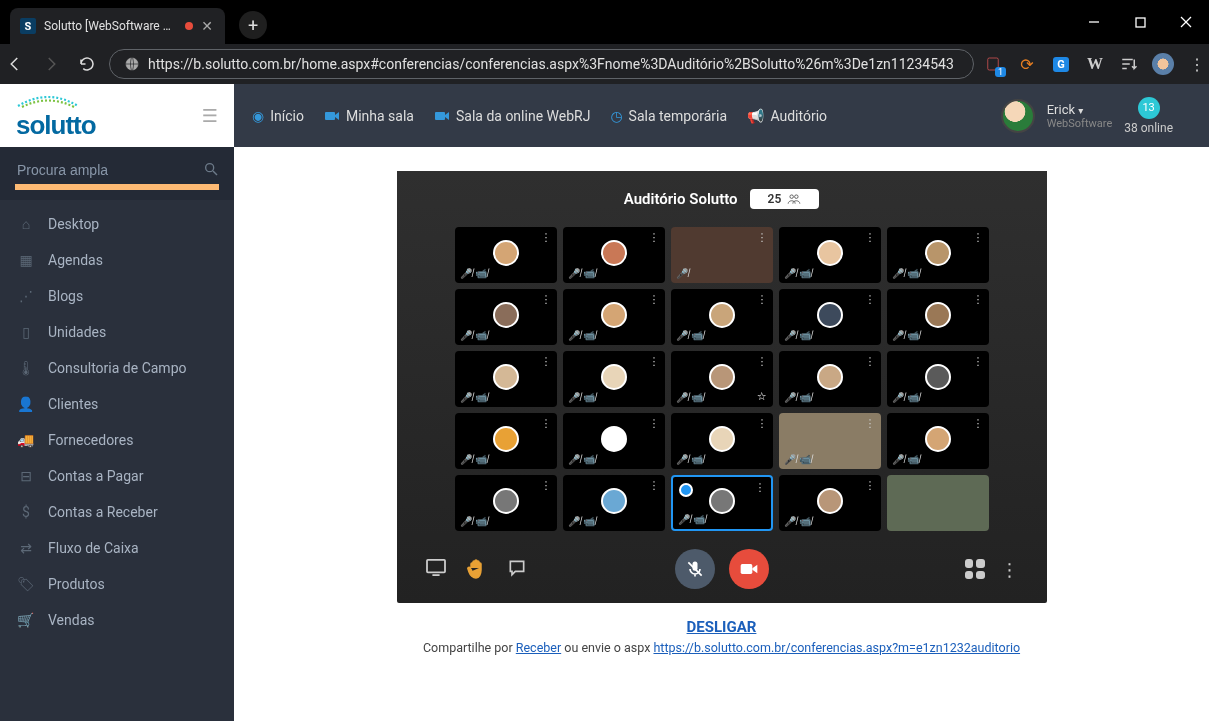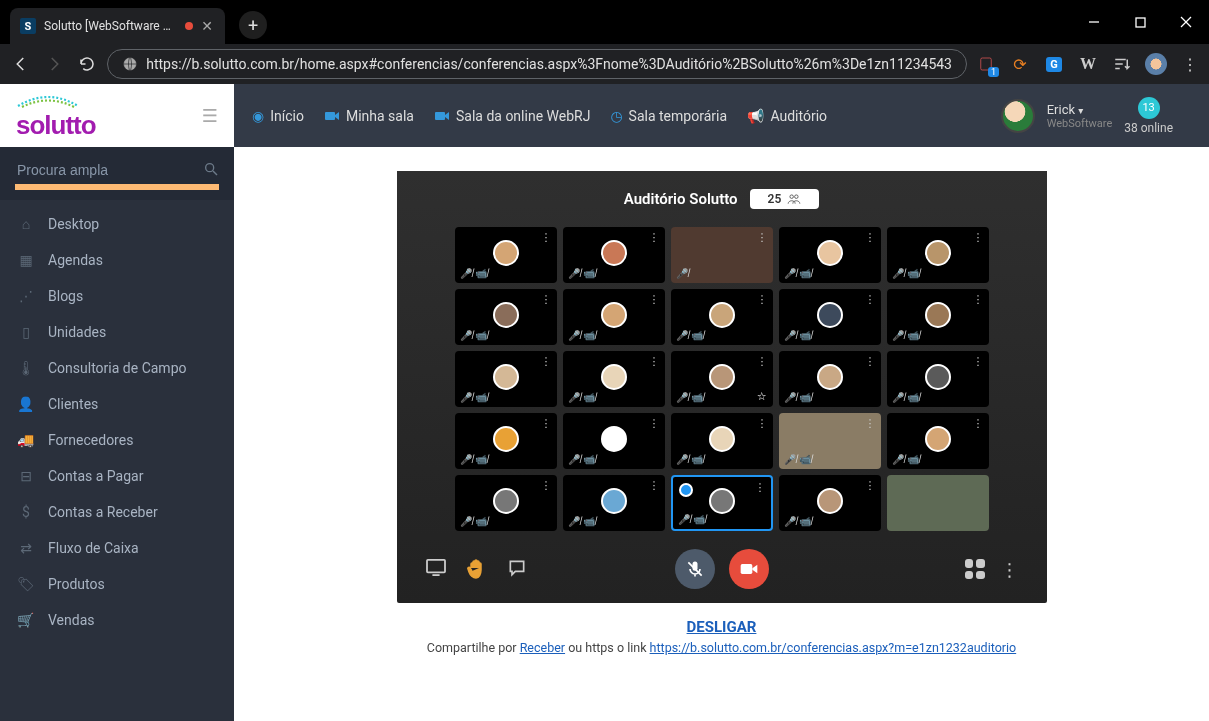--- a/index.html
+++ b/index.html
@@ -10,35 +10,35 @@
 .tab { background: #202124; height: 36px; margin-top: 8px; margin-left: 10px; border-radius: 8px 8px 0 0; display: flex; align-items: center; padding: 0 12px 0 10px; gap: 8px; width: 215px; }
 .tab-favicon { width: 16px; height: 16px; background: #0a3d62; display: flex; align-items: center; justify-content: center; border-radius: 2px; font-size: 11px; font-weight: bold; color: white; }
 .tab-title { font-size: 12px; color: #e0e0e0; flex: 1; overflow: hidden; white-space: nowrap; text-overflow: ellipsis; }
 .tab-rec { width: 8px; height: 8px; background: #e74c3c; border-radius: 50%; }
 .tab-close { color: #aaa; font-size: 14px; }
 .new-tab { width: 28px; height: 28px; background: #000; margin-left: 14px; margin-top: 6px; border-radius: 50%; display: flex; align-items: center; justify-content: center; color: #ddd; font-size: 18px; background:#1f1f1f; }
 .win-controls { margin-left: auto; display: flex; gap: 0; }
 .win-btn { width: 46px; height: 30px; display: flex; align-items: center; justify-content: center; color: #fff; }
 
 
-.url-bar { height: 40px; background: #202124; display: flex; align-items: center; padding: 0 8px; gap: 8px; }
+.url-bar { height: 40px; background: #202124; display: flex; align-items: center; padding: 0 1px; gap: 8px; }
 .nav-btn { width: 28px; height: 28px; display: flex; align-items: center; justify-content: center; color: #ccc; }
 .nav-btn.disabled { color: #555; }
 .url-field { flex: 1; height: 30px; background: #202124; border: 1px solid #5f6368; border-radius: 15px; display: flex; align-items: center; padding: 0 14px; gap: 8px; color: #e0e0e0; font-size: 14px; }
 .url-lock { color: #aaa; }
 .ext-icons { display: flex; gap: 12px; align-items: center; color: #ccc; }
 .ext-icon { width: 22px; height: 22px; display: flex; align-items: center; justify-content: center; position: relative; }
 .ext-badge { position: absolute; bottom: -2px; right: -2px; background: #1e88e5; color: white; font-size: 9px; padding: 0 3px; border-radius: 3px; }
 .ext-gt { background:#1e88e5; color:white; border-radius:3px; font-size:11px; font-weight:bold; padding:1px 4px; }
 .ext-avatar { width:22px; height:22px; border-radius:50%; background: radial-gradient(#f2c49b 35%, #5a7fa8 36%); }
 
 
 .app-header { height: 63px; background: #333a47; display: flex; align-items: center; }
 .logo-box { width: 234px; height: 63px; background: #fff; display: flex; align-items: center; justify-content: space-between; padding: 0 16px; }
-.logo { font-size: 26px; font-weight: 800; color: #a21caf; letter-spacing: -1px; font-family: Arial; }
+.logo { font-size: 26px; font-weight: 800; color: #0369a1; letter-spacing: -1px; font-family: Arial; }
 .logo-arc { display:inline-block; width:64px; height:14px; margin-bottom:-2px; }
 .hamburger { color: #aaa; font-size: 18px; }
 .top-nav { display: flex; align-items: center; gap: 8px; padding: 0 12px; flex: 1; }
 .top-nav-item { display: flex; align-items: center; gap: 6px; color: #ddd; font-size: 14px; padding: 6px 6px; }
 .top-nav-item svg, .top-nav-item .nicon { color: #3498db; }
 .user-section { display: flex; align-items: center; gap: 12px; padding-right: 36px; }
 .user-avatar { width: 34px; height: 34px; border-radius: 50%; background: radial-gradient(circle at 40% 35%, #f5d7b8 0 38%, #2a7c3a 40%); border:2px solid #444;}
 .user-meta { font-size: 13px; color: #ddd; }
 .user-sub { font-size: 11px; color: #888; }
 .online-badge { text-align: center; font-size: 12px; color: #ccc; }
@@ -466,17 +466,17 @@
               <span></span>
             </div>
           <span class="ctrl-icon">⋮</span>
         </div>
       </div>
     </div>
 
     <div class="bottom-links">
       <a class="desligar">DESLIGAR</a>
       <div class="share-line">
-        <span>Compartilhe por </span><a>Receber</a><span> ou https o link </span><a>https://b.solutto.com.br/conferencias.aspx?m=e1zn1232auditorio</a>
+        <span>Compartilhe por </span><a>Receber</a><span> ou envie o aspx </span><a>https://b.solutto.com.br/conferencias.aspx?m=e1zn1232auditorio</a>
       </div>
     </div>
   </div>
 </div>
 
 </body></html>

